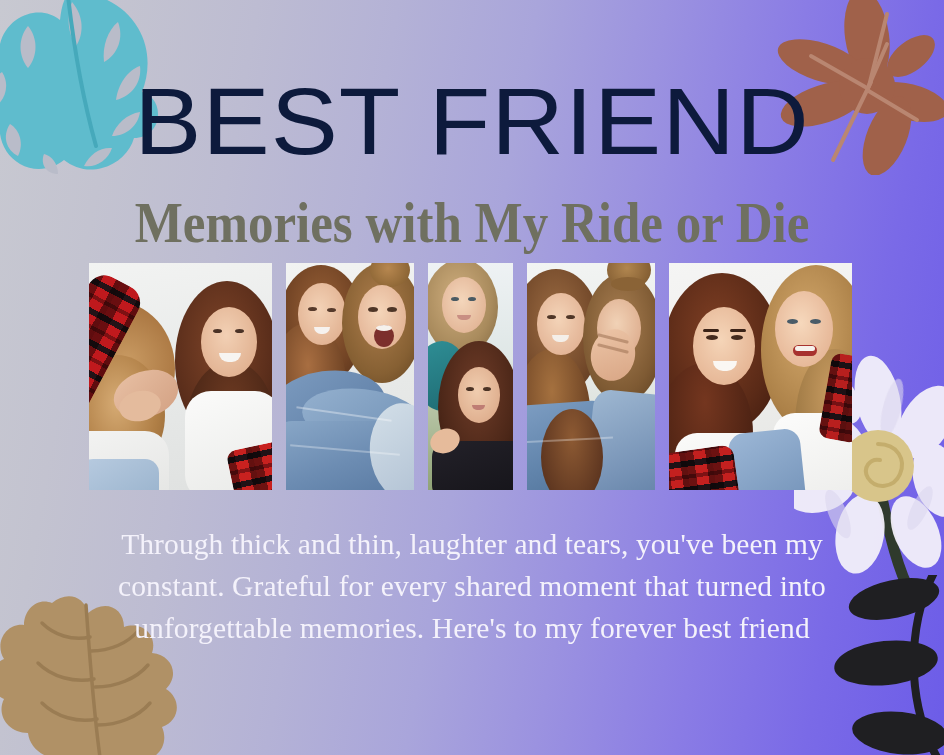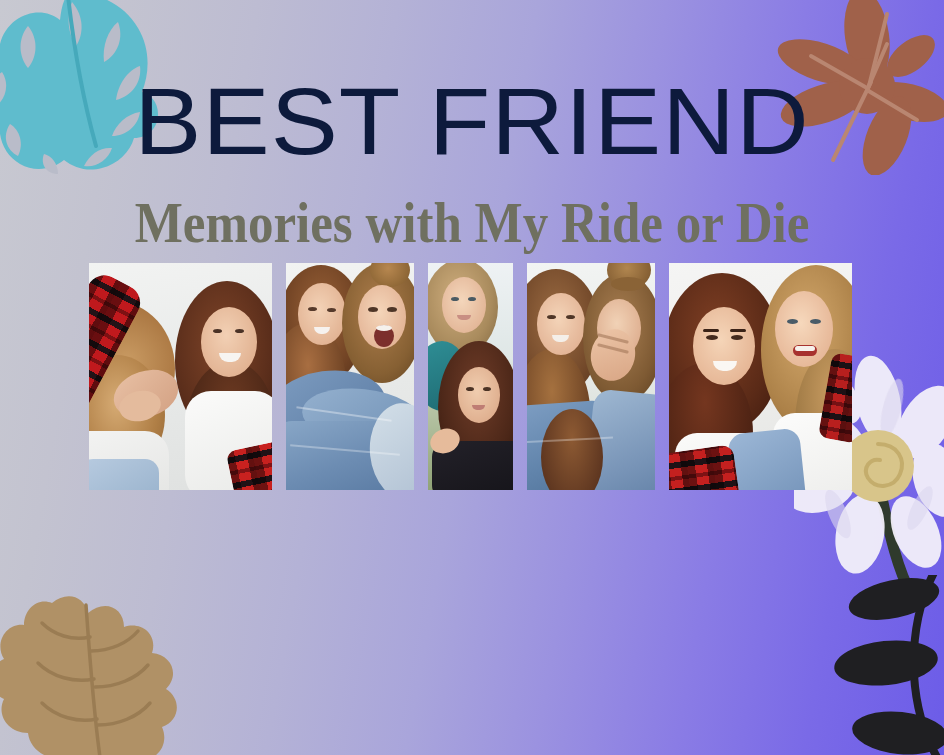--- a/index.html
+++ b/index.html
@@ -376,14 +376,15 @@
 
         <div style="position:absolute;left:156px;top:92px;width:40px;height:86px;transform:rotate(10deg);background:
               repeating-linear-gradient(0deg,#b81f1e 0 8px,#751114 8px 12px,#b81f1e 12px 20px,#1d1115 20px 26px),
               repeating-linear-gradient(90deg,rgba(0,0,0,.45) 0 8px,rgba(0,0,0,0) 8px 20px,rgba(0,0,0,.5) 20px 26px);
               background-blend-mode:multiply;border-radius:10px;"></div>
       </div>
     </div>
 
   </div>
 
+  <div id="caption">Through thick and thin, laughter and tears, you've been my constant. Grateful for every shared moment that turned into unforgettable memories. Here's to my forever best friend</div>
 
 </div>
 
 </body></html>

